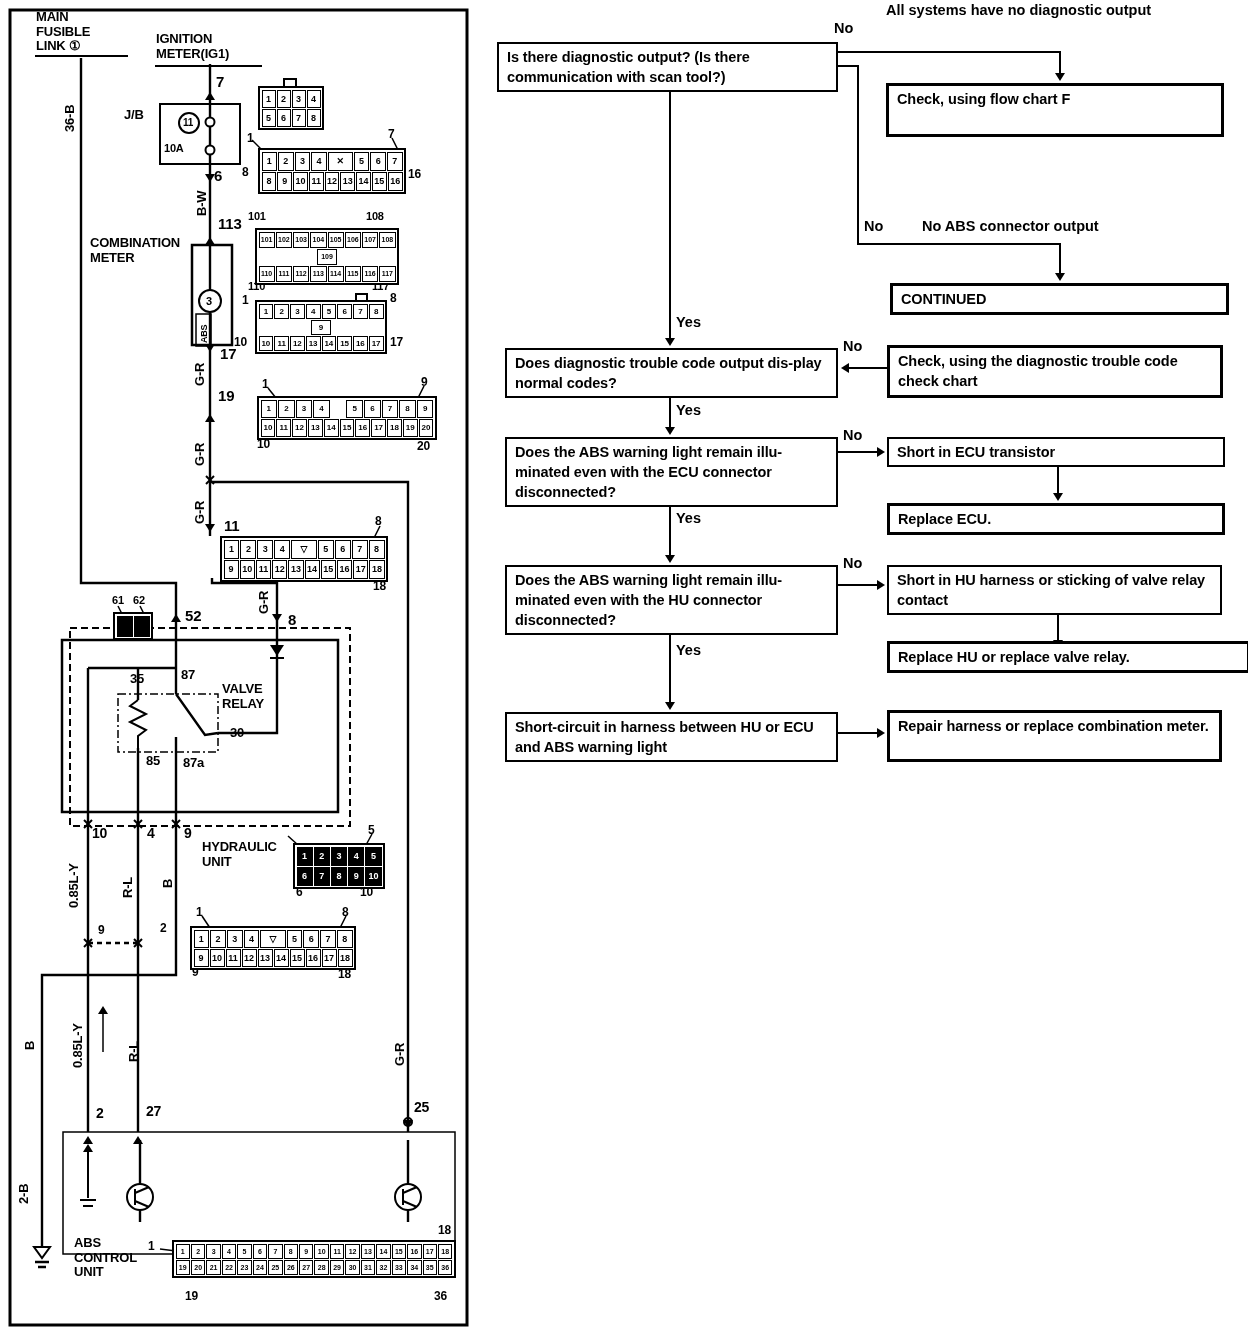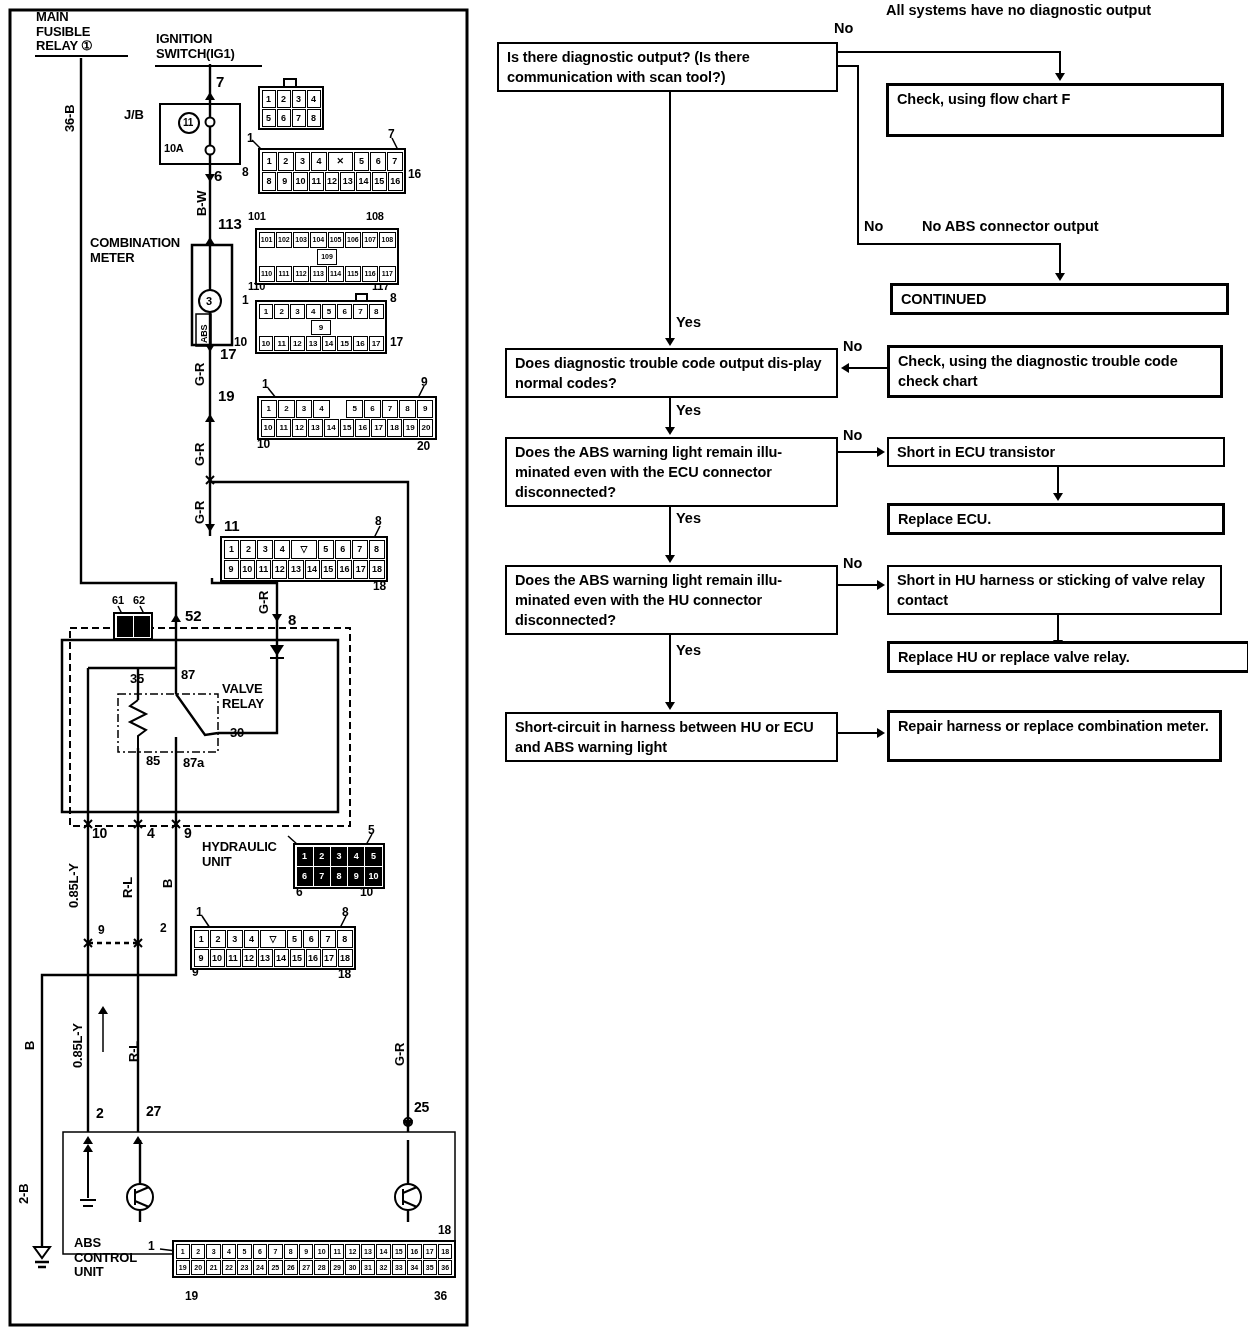--- a/index.html
+++ b/index.html
@@ -139,22 +139,22 @@
       <polygon points="670,563 665,555 675,555" fill="#000"></polygon>
       <polygon points="670,710 665,702 675,702" fill="#000"></polygon>
       <polygon points="841,368 849,363 849,373" fill="#000"></polygon>
       <polygon points="885,452 877,447 877,457" fill="#000"></polygon>
       <polygon points="885,585 877,580 877,590" fill="#000"></polygon>
       <polygon points="885,733 877,728 877,738" fill="#000"></polygon>
       <polygon points="1058,501 1053,493 1063,493" fill="#000"></polygon>
       <polygon points="1058,648 1053,640 1063,640" fill="#000"></polygon>
     </svg>
   <div id="diagram-labels">
-      <div class="lab" style="left: 36px; top: 10px; font-size: 13px; width: 72px;">MAIN FUSIBLE RELAY ①</div>
-      <div class="lab" style="left: 156px; top: 32px; font-size: 13px; width: 114px;">IGNITION SWITCH(IG1)</div>
+      <div class="lab" style="left: 36px; top: 10px; font-size: 13px; width: 72px;">MAIN FUSIBLE LINK ①</div>
+      <div class="lab" style="left: 156px; top: 32px; font-size: 13px; width: 114px;">IGNITION METER(IG1)</div>
       <div class="lab" style="left: 124px; top: 108px; font-size: 13px;">J/B</div>
       <div class="lab" style="left: 164px; top: 142px; font-size: 11px;">10A</div>
       <div class="lab" style="left: 183px; top: 117px; font-size: 10px;">11</div>
       <div class="lab" style="left: 206px; top: 295px; font-size: 11px;">3</div>
       <div class="lab" style="left: 90px; top: 236px; font-size: 13px; width: 106px;">COMBINATION METER</div>
       <div class="lab" style="left: 222px; top: 682px; font-size: 13px; width: 58px;">VALVE RELAY</div>
       <div class="lab" style="left: 202px; top: 840px; font-size: 13px; width: 94px;">HYDRAULIC UNIT</div>
       <div class="lab" style="left: 74px; top: 1236px; font-size: 13px; width: 82px;">ABS CONTROL UNIT</div>
       <div class="lab" style="left: 216px; top: 74px; font-size: 15px;">7</div>
       <div class="lab" style="left: 214px; top: 168px; font-size: 15px;">6</div>

